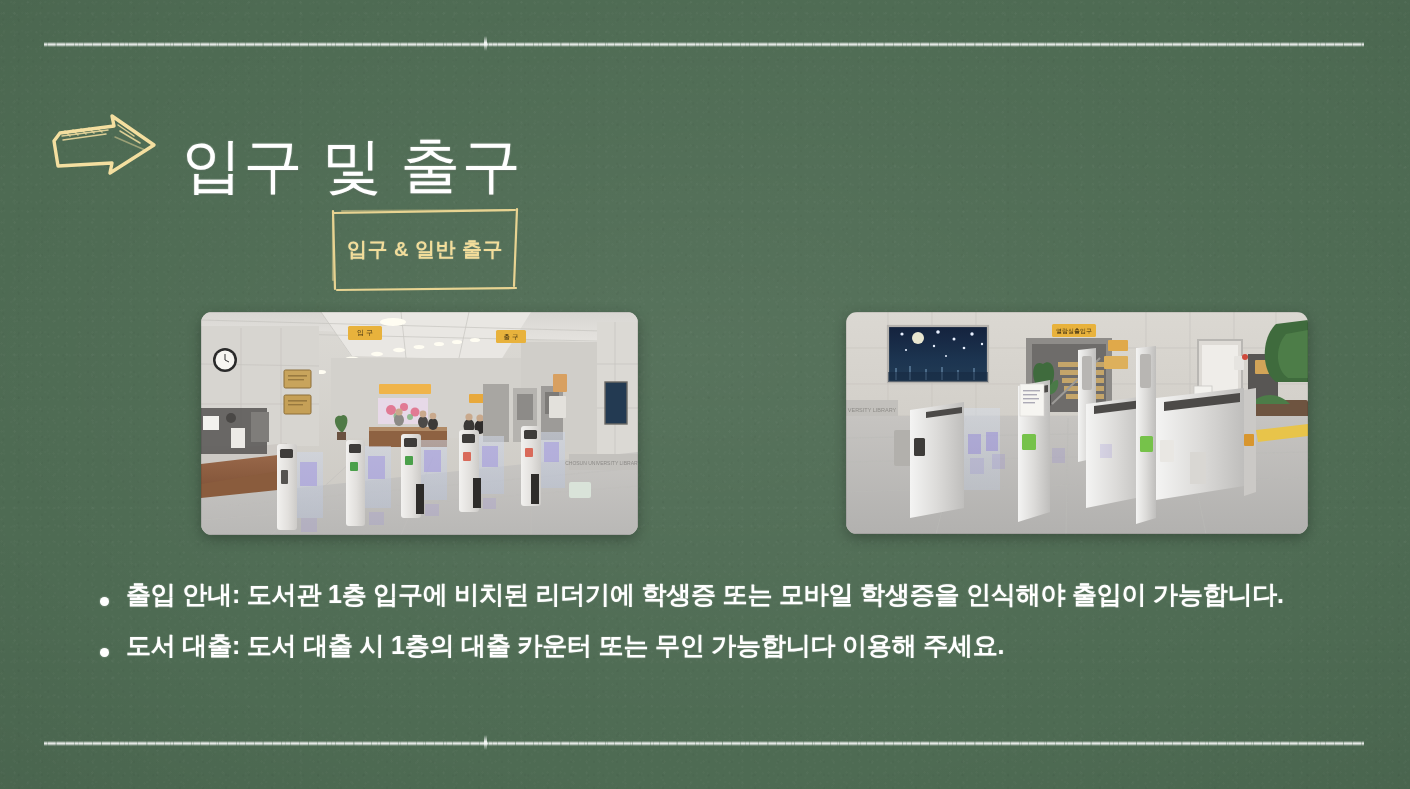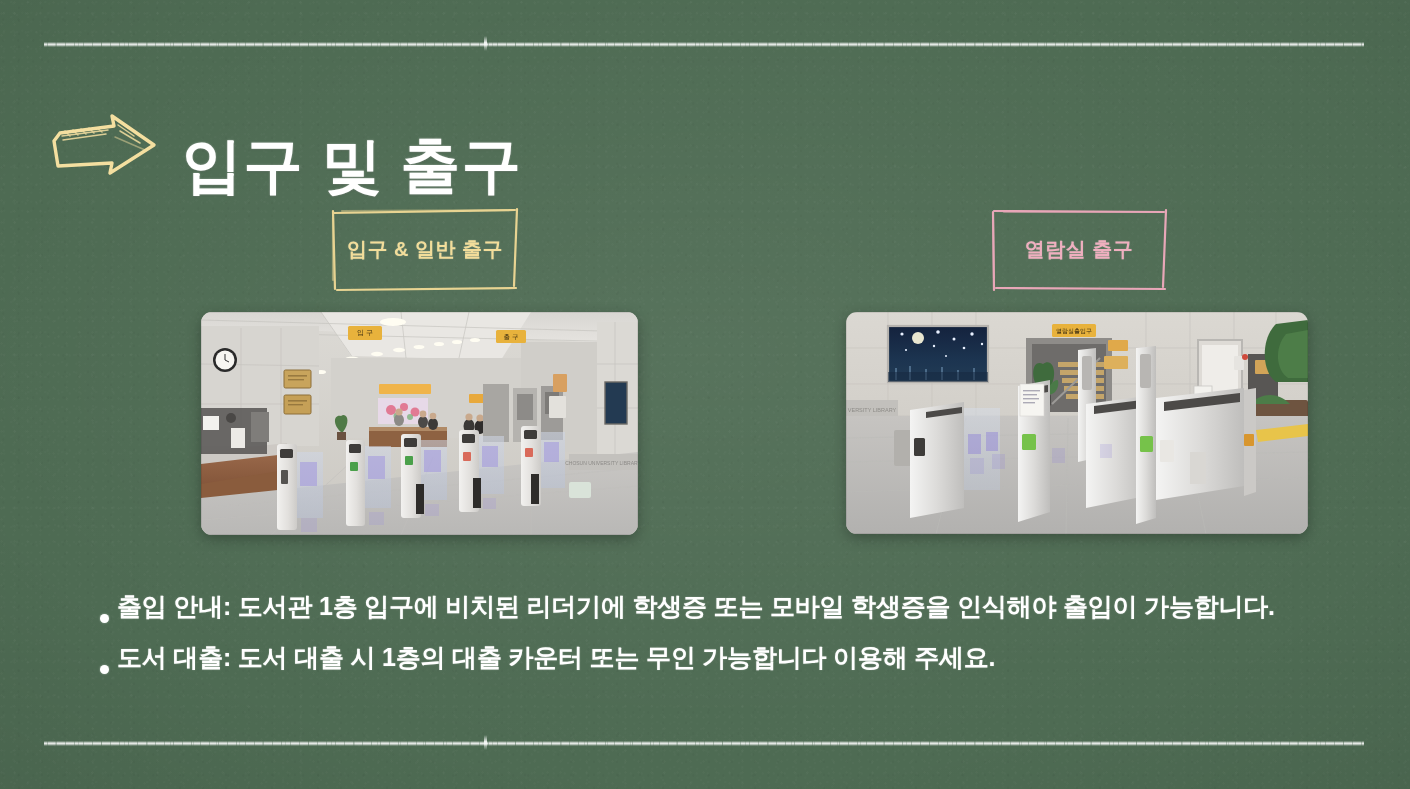--- a/index.html
+++ b/index.html
@@ -67,21 +67,21 @@
   
   #title-row {
     position: absolute;
     left: 48px; top: 96px;
     display: flex; align-items: center; gap: 22px;
   }
   #arrow-icon { width: 112px; height: 72px; display: block; }
   #page-title {
     color: #ffffff;
     font-size: 60px;
-    font-weight: 700;
+    font-weight: 400;
     letter-spacing: 1px;
     line-height: 1;
     text-shadow: 0 0 2px rgba(255,255,255,0.45), 0 1px 2px rgba(0,0,0,0.18);
     margin-top: 40px;
   }
 
   
   .caption-box {
     position: absolute;
     display: flex; align-items: center; justify-content: center;
@@ -112,24 +112,23 @@
   .photo svg { display: block; width: 100%; height: 100%; }
 
   
   #bullets {
     position: absolute;
     left: 100px; top: 578px;
     width: 1250px;
   }
   .bullet-item {
     display: flex;
-    align-items: flex-end;
-    gap: 8px;
+    align-items: center;
+    gap: 17px;
     margin-bottom: 18px;
-    margin-top: 12px;
   }
   .bullet-dot {
     flex: 0 0 auto;
     width: 9px; height: 9px;
     border-radius: 50%;
     background: #ffffff;
     margin-top: 14px;
     box-shadow: 0 0 2px rgba(255,255,255,0.5);
   }
   .bullet-text {
@@ -180,33 +179,20 @@
         <path d="M187,3 L184,80"></path>
         <path d="M186,82 L7,84"></path>
         <path d="M5,83 L3,5"></path>
         <path d="M3,12 L3,74" opacity="0.5"></path>
         <path d="M12,5 L176,4" opacity="0.45"></path>
       </g>
     </svg>
     <span class="caption-label">입구 &amp; 일반 출구</span>
   </div>
 
-  <div class="caption-box" id="caption-reading">
-    <svg viewBox="0 0 178 86" preserveAspectRatio="none">
-      <g fill="none" stroke="#e8a7b8" stroke-width="2.2" stroke-linecap="round">
-        <path d="M4,5 L174,6"></path>
-        <path d="M176,4 L173,81"></path>
-        <path d="M175,83 L6,82"></path>
-        <path d="M4,84 L3,6"></path>
-        <path d="M3,14 L4,72" opacity="0.5"></path>
-        <path d="M14,6 L166,6" opacity="0.45"></path>
-      </g>
-    </svg>
-    <span class="caption-label">열람실 출구</span>
-  </div>
 
   <div class="photo" id="photo-entrance">
     <svg viewBox="0 0 437 223" preserveAspectRatio="none">
       <defs>
         <linearGradient id="p1wall" x1="0" y1="0" x2="0" y2="1">
           <stop offset="0%" stop-color="#dcdad5"></stop>
             <stop offset="100%" stop-color="#cbc8c2"></stop>
         </linearGradient>
         <linearGradient id="p1floor" x1="0" y1="0" x2="0" y2="1">
           <stop offset="0%" stop-color="#c9c7c4"></stop>

